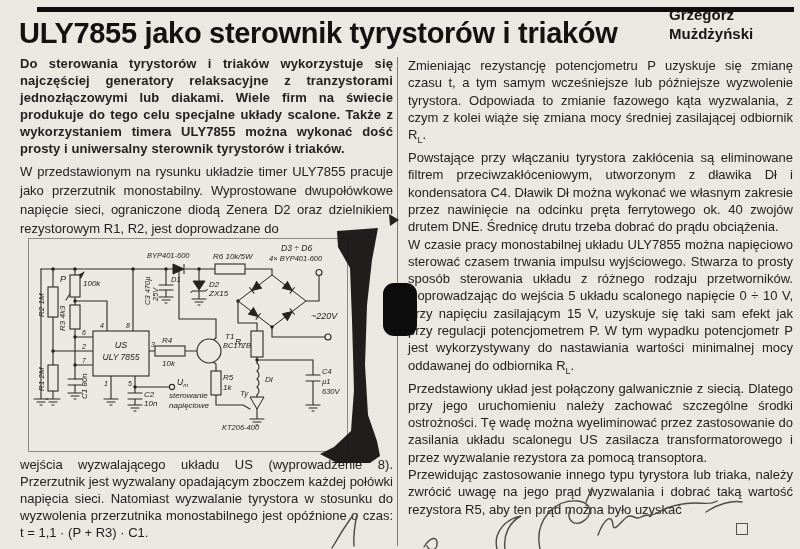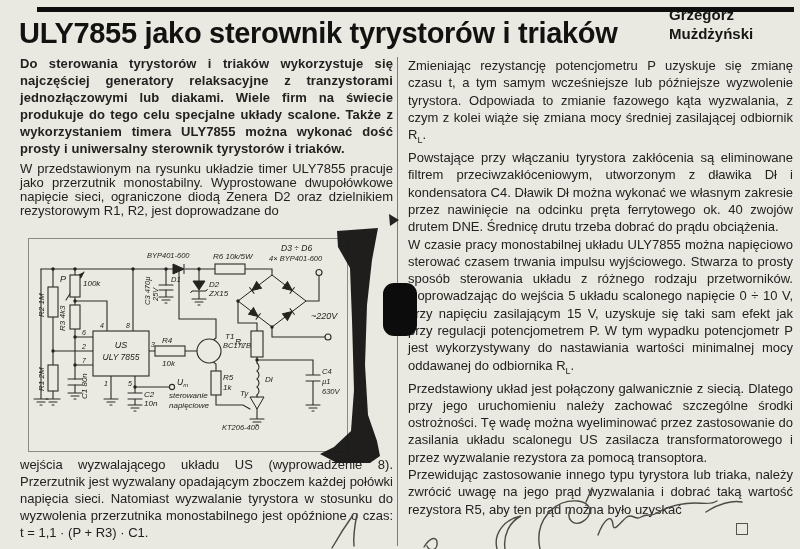--- a/index.html
+++ b/index.html
@@ -5,21 +5,21 @@
   html,body{margin:0;padding:0;background:#cfcec9;}
   #page{position:relative;width:800px;height:549px;background:#e9e8e1;overflow:hidden;
         font-family:"Liberation Sans",sans-serif;color:#1e1e1c;}
   .toprule{position:absolute;left:37px;top:7px;width:757px;height:5px;background:#0e0e0e;}
   .title{position:absolute;left:19px;top:17px;width:640px;font-size:29px;font-weight:bold;
          letter-spacing:-0.3px;color:#121211;white-space:nowrap;}
   .author{position:absolute;left:669px;top:5px;font-size:15px;font-weight:bold;line-height:19px;color:#161614;}
   .divider{position:absolute;left:397px;top:57px;width:1px;height:489px;background:#7d7b74;}
   .col{position:absolute;text-align:justify;font-size:13px;line-height:17px;color:#222220;}
   .lead{left:20px;top:55px;width:373px;font-weight:bold;letter-spacing:0.1px;}
-  .p1{left:20px;top:162px;width:373px;line-height:14px;}
+  .p1{left:20px;top:162px;width:373px;line-height:19px;}
   .p2{left:20px;top:456px;width:373px;}
   .rcol{left:408px;top:57px;width:385px;line-height:17.3px;}
   .rcol p{margin:0;}
   sub{font-size:9px;}
   .schem{position:absolute;left:28px;top:238px;width:318px;height:212px;border:1px solid #8d8b81;
          background:#eae9e2;}
   .schem-caption{position:absolute;bottom:2px;left:0;width:100%;text-align:center;
                  padding-left:60px;box-sizing:border-box;font-size:12.5px;font-weight:bold;color:#1c1c1a;}
   svg text{font-family:"Liberation Sans",sans-serif;font-style:italic;fill:#23231f;stroke:none;}
   .endsquare{position:absolute;left:736px;top:523px;width:10px;height:10px;border:1.5px solid #55534d;}

